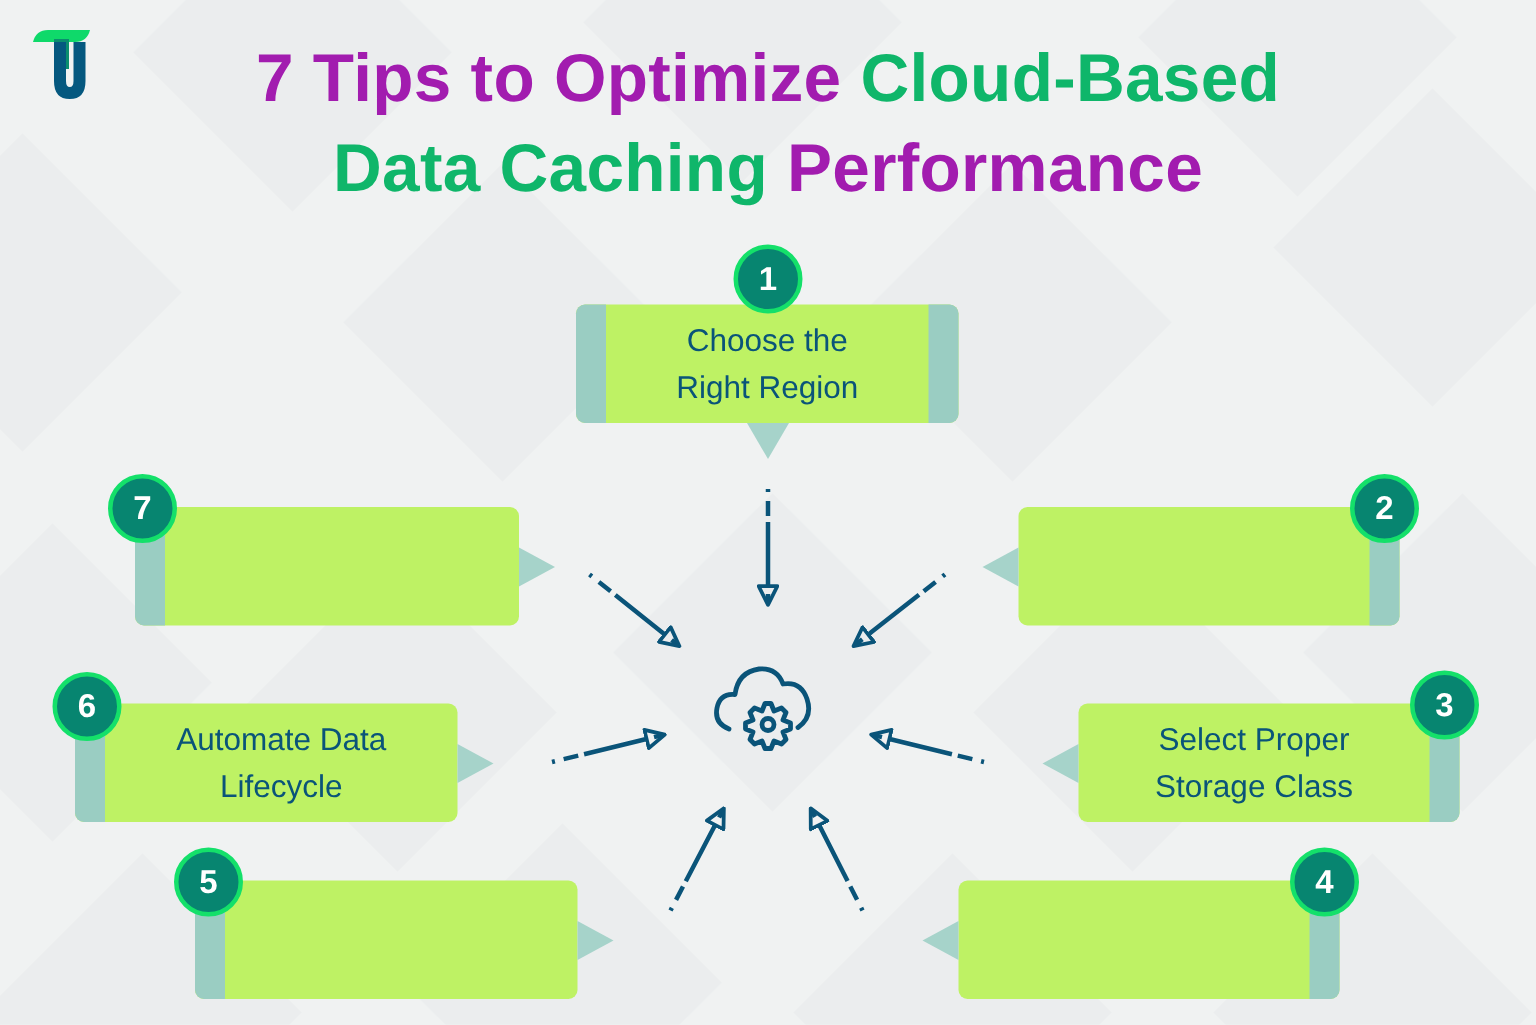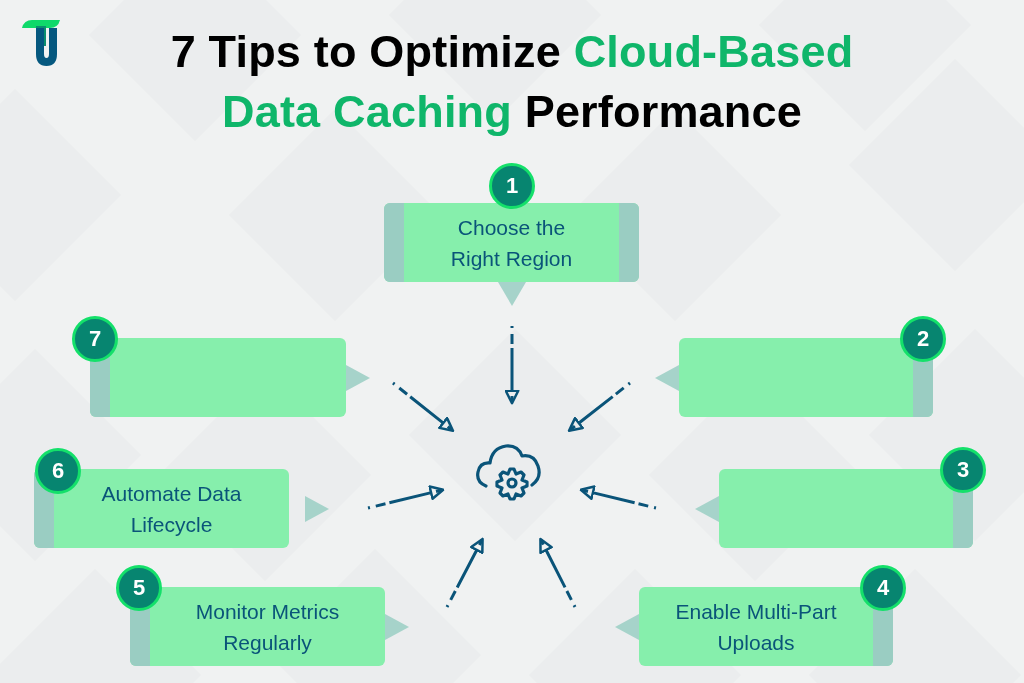--- a/index.html
+++ b/index.html
@@ -12,27 +12,27 @@
   .bg .dia {
     position: absolute; width: 150px; height: 150px;
     background: #e8ebec; transform: rotate(45deg); opacity: 0.7;
   }
   .logo { position: absolute; left: 18px; top: 18px; width: 48px; height: 52px; z-index: 2; }
   .title {
     position: absolute; left: 0; width: 1024px; text-align: center;
     font-weight: 700; font-size: 45px; line-height: 56px; z-index: 2;
     letter-spacing: 0.2px;
   }
-  .title .blue { color: #000000; margin-top: 48px; }
+  .title .blue { color: #a21caf; margin-top: 48px; }
   .title .green { color: #0fb66a; }
   .t1 { top: 24px; }
   .t2 { top: 84px; }
 
   .card {
-    position: absolute; background: #86efac; border-radius: 6px;
+    position: absolute; background: #bef264; border-radius: 6px;
     z-index: 2; display: flex; align-items: center; justify-content: center;
   }
   .card .stripe { position: absolute; top: 0; bottom: 0; width: 20px; background: #9acdc2; }
   .card .stripe.left { left: 0; border-radius: 6px 0 0 6px; }
   .card .stripe.right { right: 0; border-radius: 0 6px 6px 0; }
   .card .txt {
     color: #0a5479; font-size: 21px; line-height: 31px; text-align: center;
     font-weight: 500; position: relative; white-space: pre-line;
   }
   .pointer { position: absolute; width: 0; height: 0; z-index: 2; }
@@ -118,41 +118,39 @@
 </div>
 <div class="pointer" style="left:346px;top:365px;border-top:13px solid transparent;border-bottom:13px solid transparent;border-left:24px solid #a6d3ca"></div>
 <div class="badge" style="left:72px;top:316px">7</div>
 
 <div class="card" style="left:679px;top:338px;width:254px;height:79px">
   <div class="stripe right"></div>
 </div>
 <div class="pointer" style="left:655px;top:365px;border-top:13px solid transparent;border-bottom:13px solid transparent;border-right:24px solid #a6d3ca"></div>
 <div class="badge" style="left:900px;top:316px">2</div>
 
-<div class="card" style="left:34px;top:469px;width:255px;height:79px">
+<div class="card" style="left:50px;top:469px;width:255px;height:79px">
   <div class="stripe left"></div>
   <div class="txt" style="left:10px">Automate Data
 Lifecycle</div>
 </div>
 <div class="pointer" style="left:305px;top:496px;border-top:13px solid transparent;border-bottom:13px solid transparent;border-left:24px solid #a6d3ca"></div>
 <div class="badge" style="left:35px;top:448px">6</div>
 
 <div class="card" style="left:719px;top:469px;width:254px;height:79px">
   <div class="stripe right"></div>
+  <div class="txt" style="left:-10px">Select Proper
+Storage Class</div>
 </div>
 <div class="pointer" style="left:695px;top:496px;border-top:13px solid transparent;border-bottom:13px solid transparent;border-right:24px solid #a6d3ca"></div>
 <div class="badge" style="left:940px;top:447px">3</div>
 
 <div class="card" style="left:130px;top:587px;width:255px;height:79px">
   <div class="stripe left"></div>
-  <div class="txt" style="left:10px">Monitor Metrics
-Regularly</div>
 </div>
 <div class="pointer" style="left:385px;top:614px;border-top:13px solid transparent;border-bottom:13px solid transparent;border-left:24px solid #a6d3ca"></div>
 <div class="badge" style="left:116px;top:565px">5</div>
 
 <div class="card" style="left:639px;top:587px;width:254px;height:79px">
   <div class="stripe right"></div>
-  <div class="txt" style="left:-10px">Enable Multi-Part
-Uploads</div>
 </div>
 <div class="pointer" style="left:615px;top:614px;border-top:13px solid transparent;border-bottom:13px solid transparent;border-right:24px solid #a6d3ca"></div>
 <div class="badge" style="left:860px;top:565px">4</div>
 
 </body></html>

